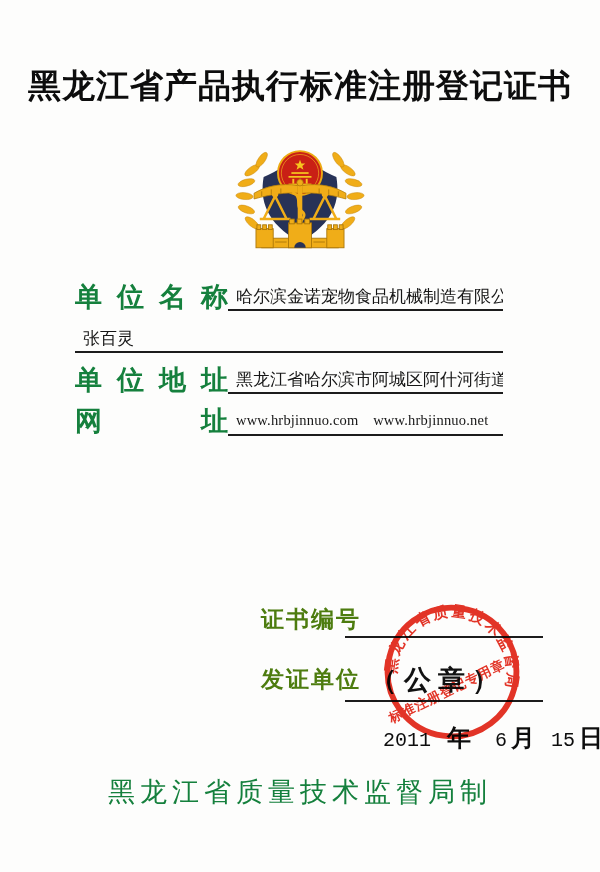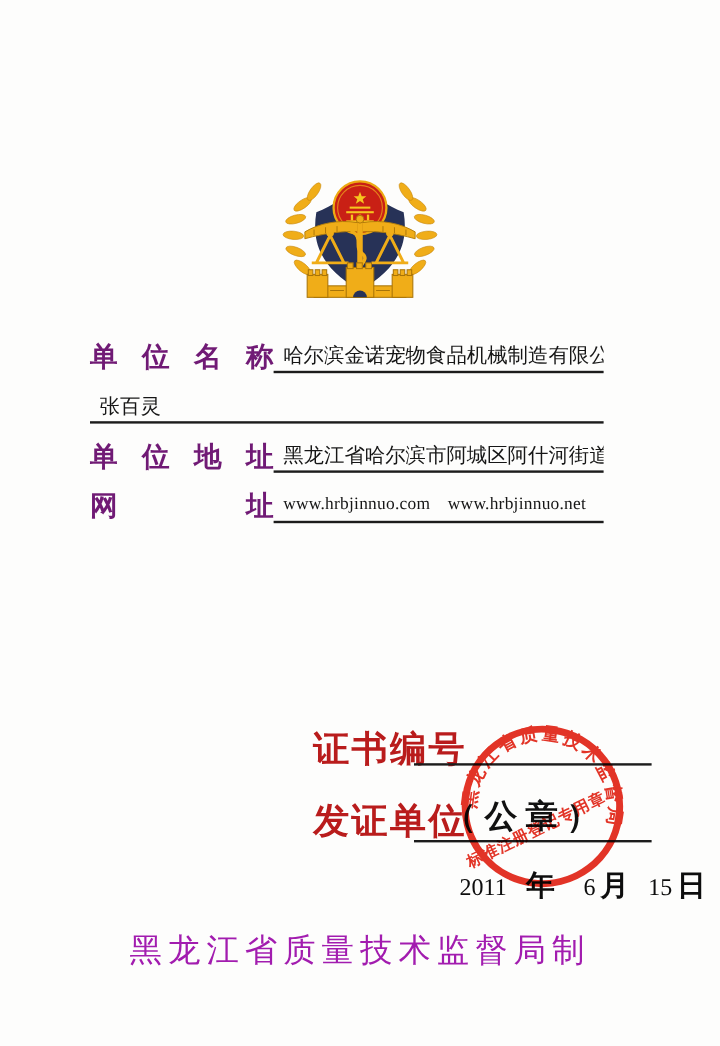--- a/index.html
+++ b/index.html
@@ -14,73 +14,74 @@
     font-size:33px;font-weight:bold;letter-spacing:1px;color:#0d0d0d;
     font-family:"Liberation Serif","DejaVu Serif",serif;
   }
   
   .emblem{position:absolute;top:136px;left:233px;width:134px;height:124px;}
   
   .form{position:absolute;left:75px;top:270px;width:428px;}
   .frow{display:flex;align-items:flex-end;height:41.4px;}
   .flabel{
     width:153px;flex:0 0 153px;
-    font-family:Liberation Mono, monospace;
-    font-weight:bold;font-size:23px;line-height:1.05;color:#701a75;
+    font-family:Liberation Serif, serif;
+    font-weight:bold;font-size:27px;line-height:1.05;color:#15803d;
     text-align:justify;text-align-last:justify;
   }
   .fvalue{
     flex:1;border-bottom:2px solid #1c1c1c;
     font-size:17px;line-height:1.25;padding:0 2px 1px 8px;
     min-height:22px;white-space:nowrap;overflow:hidden;
   }
   .frow:nth-child(4) .fvalue{font-size:14.5px;letter-spacing:.2px;}
   .frow:nth-child(6) .fvalue{font-size:20px;margin-left:24px;}
   
   .blabel{
     position:absolute;font-family:"Liberation Sans","DejaVu Sans",sans-serif;
-    font-weight:bold;font-size:30px;letter-spacing:2px;color:#b91c1c;
+    font-weight:bold;font-size:23px;letter-spacing:2px;color:#4d7c0f;
   }
   .line{position:absolute;height:2px;background:#1c1c1c;}
   .seal-ph{
     position:absolute;left:370px;top:662px;
     font-size:27px;font-weight:bold;letter-spacing:7px;color:#111;
     font-family:"Liberation Serif","DejaVu Serif",serif;
   }
   .date{
     position:absolute;left:383px;top:722px;white-space:nowrap;
     color:#0d0d0d;
   }
-  .date .num{font-size:20px;font-family:Liberation Serif, serif;}
+  .date .num{font-size:20px;font-family:Liberation Mono, monospace;}
   .date .unit{
     font-size:24px;font-weight:bold;
     font-family:"Liberation Sans","DejaVu Sans",sans-serif;
   }
   .date .gap-l{margin-left:12px;}
   .date .gap-xl{margin-left:20px;}
   
   .stamp{
     position:absolute;left:374px;top:594px;width:156px;height:156px;
     mix-blend-mode:multiply;opacity:.95;
   }
   .stamp text{
     font-family:"Liberation Sans","DejaVu Sans",sans-serif;font-weight:bold;
   }
   
   .footer{
     position:absolute;top:774px;left:0;width:100%;text-align:center;
-    font-size:27px;letter-spacing:5px;color:#a21caf;
+    font-size:27px;letter-spacing:5px;color:#15803d;
     font-family:"Liberation Serif","DejaVu Serif",serif;
   }
 </style>
 </head>
 <body>
 
 <div class="page">
 
+  <div class="title">黑龙江省产品执行标准注册登记证书</div>
 
   <div class="emblem">
     <svg viewBox="0 0 140 124" width="134" height="124">
 
       <path d="M70,14 C60,26 46,34 32,40 C28,64 34,88 70,108 C106,88 112,64 108,40 C94,34 80,26 70,14 Z" fill="#273257"></path>
 
       <g>
         <circle cx="70" cy="36" r="23" fill="#c92015" stroke="#edaa12" stroke-width="2"></circle>
         <polygon points="70,22 71.5,26 75.5,26 72.4,28.6 73.6,32.6 70,30.2 66.4,32.6 67.6,28.6 64.5,26 68.5,26" fill="#f6c51f"></polygon>
         <g fill="#f6c51f">

